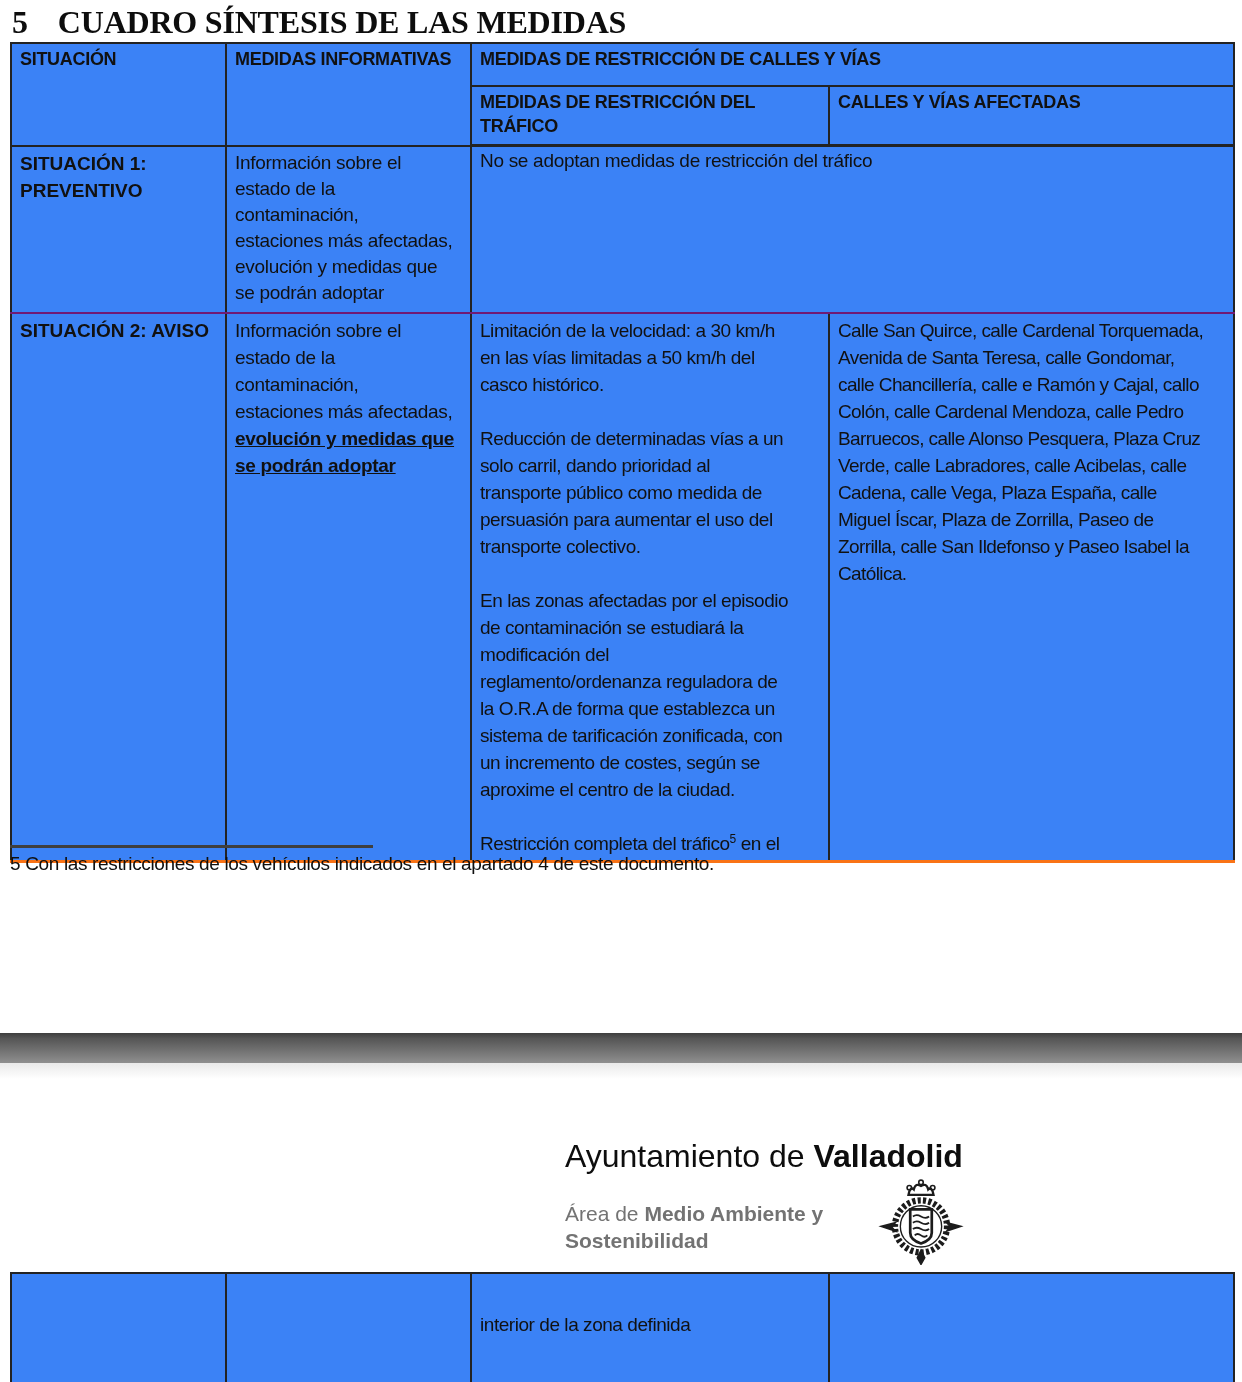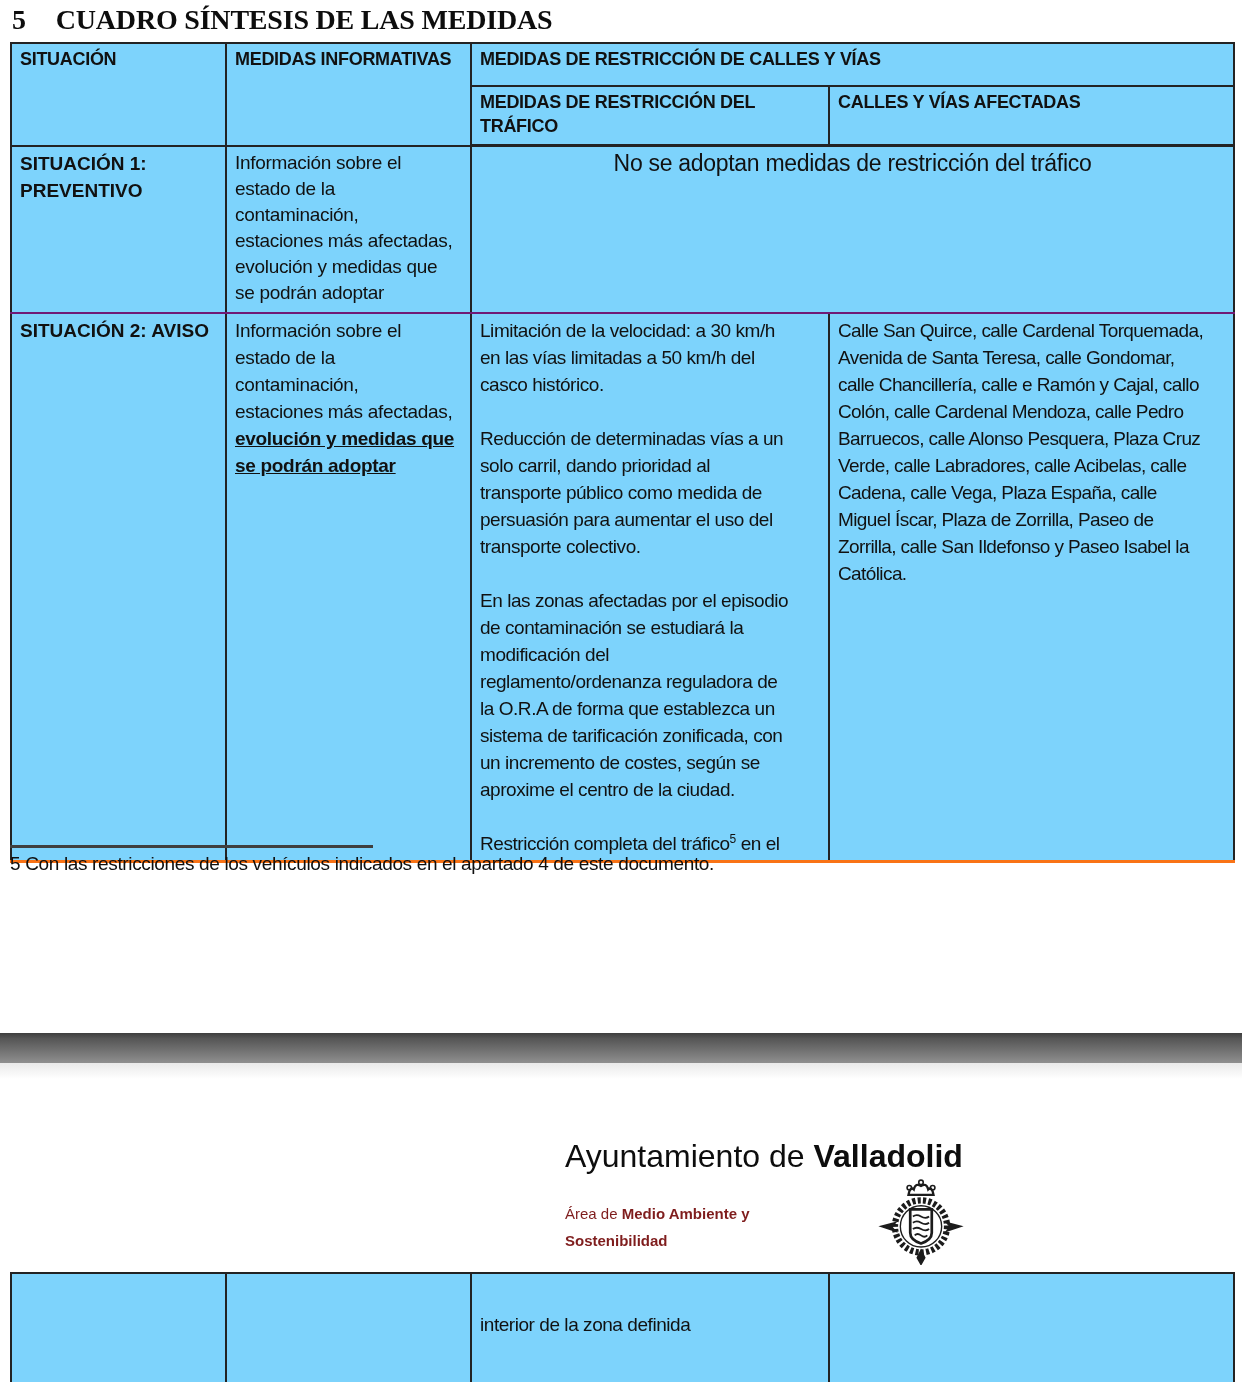--- a/index.html
+++ b/index.html
@@ -1,63 +1,63 @@
 <!DOCTYPE html>
 <html><head>
 <meta charset="utf-8">
 <style>
   html,body{margin:0;padding:0;background:#ffffff;}
   #canvas{position:relative;width:1242px;height:1382px;background:#ffffff;overflow:hidden;
           font-family:"Liberation Sans","DejaVu Sans",sans-serif;color:#111;}
 
   
   #doc-title{position:absolute;left:12px;top:4px;font-family:"Liberation Serif","DejaVu Serif",serif;
-             font-weight:bold;font-size:28px;letter-spacing:-0.2px;color:#0d0d0d;white-space:nowrap;}
+             font-weight:bold;font-size:32px;letter-spacing:-0.2px;color:#0d0d0d;white-space:nowrap;}
   #doc-title .num{display:inline-block;margin-right:30px;}
 
   
-  table.doc{border-collapse:collapse;table-layout:fixed;background:#7dd3fc;}
+  table.doc{border-collapse:collapse;table-layout:fixed;background:#3b82f6;}
   #main-table{position:absolute;left:10px;top:42px;}
   table.doc th,table.doc td{border:2px solid #232323;vertical-align:top;padding:3px 8px;overflow:hidden;}
   table.doc th{font-size:18px;font-weight:bold;letter-spacing:-0.3px;line-height:24px;text-align:left;}
   .pre{white-space:pre-line;}
   th.group{ text-align:center;vertical-align:middle;height:35px;}
   tr.h2 th{height:51px;}
   th.vcenter{vertical-align:middle;text-align:center;}
   th.subleft{vertical-align:top;padding-top:5px;}
   th.submid{vertical-align:middle;}
   tr.h2 th,th.rowspan2{border-bottom:3px solid #232323;}
   tr.r1 td{border-bottom:2px solid #701a75;height:159px;}
   tr.r2 td{border-bottom:3px solid #f97316;height:531px;}
   td.body{font-size:19px;line-height:27px;letter-spacing:-0.3px;margin-left:7px;}
   td.c3{letter-spacing:-0.45px;}
   td.c4{letter-spacing:-0.6px;}
   td.sitcell{font-weight:bold;font-size:19px;line-height:27px;}
   td.sit1{vertical-align:middle;}
   td.info1{line-height:26px;padding-top:2px;}
-  td.merged-center{vertical-align:middle;text-align:center;font-size:23px;letter-spacing:-0.3px;}
+  td.merged-center{vertical-align:middle;text-align:left;font-size:19px;letter-spacing:-0.3px;}
   .emph{font-weight:bold;text-decoration:underline;}
   td.c3 p{margin:0 0 27px 0;}
   td.c3 p:last-child{margin:0;}
   sup{font-size:12px;line-height:0;}
 
   
   #footnote-rule{position:absolute;left:10px;top:845px;width:363px;height:3px;background:#3f3f3f;}
   #footnote-text{position:absolute;left:10px;top:853px;font-size:19px;letter-spacing:-0.35px;color:#0f0f0f;}
 
   
   #sep-bar{position:absolute;left:0;top:1033px;width:1242px;height:30px;
            background:linear-gradient(to bottom,#3e3e3e 0%,#555 18%,#8f8f8f 100%);}
   #sep-fade{position:absolute;left:0;top:1063px;width:1242px;height:16px;
             background:linear-gradient(to bottom,#e9e9e9,#ffffff);}
 
   
   #footer-org{position:absolute;left:565px;top:1138px;font-size:32px;color:#0d0d0d;white-space:nowrap;}
   #footer-org .b{font-weight:bold;}
-  #footer-dept{position:absolute;left:565px;top:1200px;font-size:15px;line-height:27px;color:#7f1d1d;}
+  #footer-dept{position:absolute;left:565px;top:1200px;font-size:21px;line-height:27px;color:#737373;}
   #footer-dept .b{font-weight:bold;}
   #coat-of-arms{position:absolute;left:876px;top:1177px;width:90px;height:88px;}
 
   
   #cont-table{position:absolute;left:10px;top:1272px;}
   #cont-table td{height:100px;border:2px solid #232323;}
   #cont-table tr td{border-bottom:3px solid #232323;}
   #cont-table td.c3text{font-size:19px;letter-spacing:-0.45px;padding-top:40px;vertical-align:top;}
 </style>
 </head>

